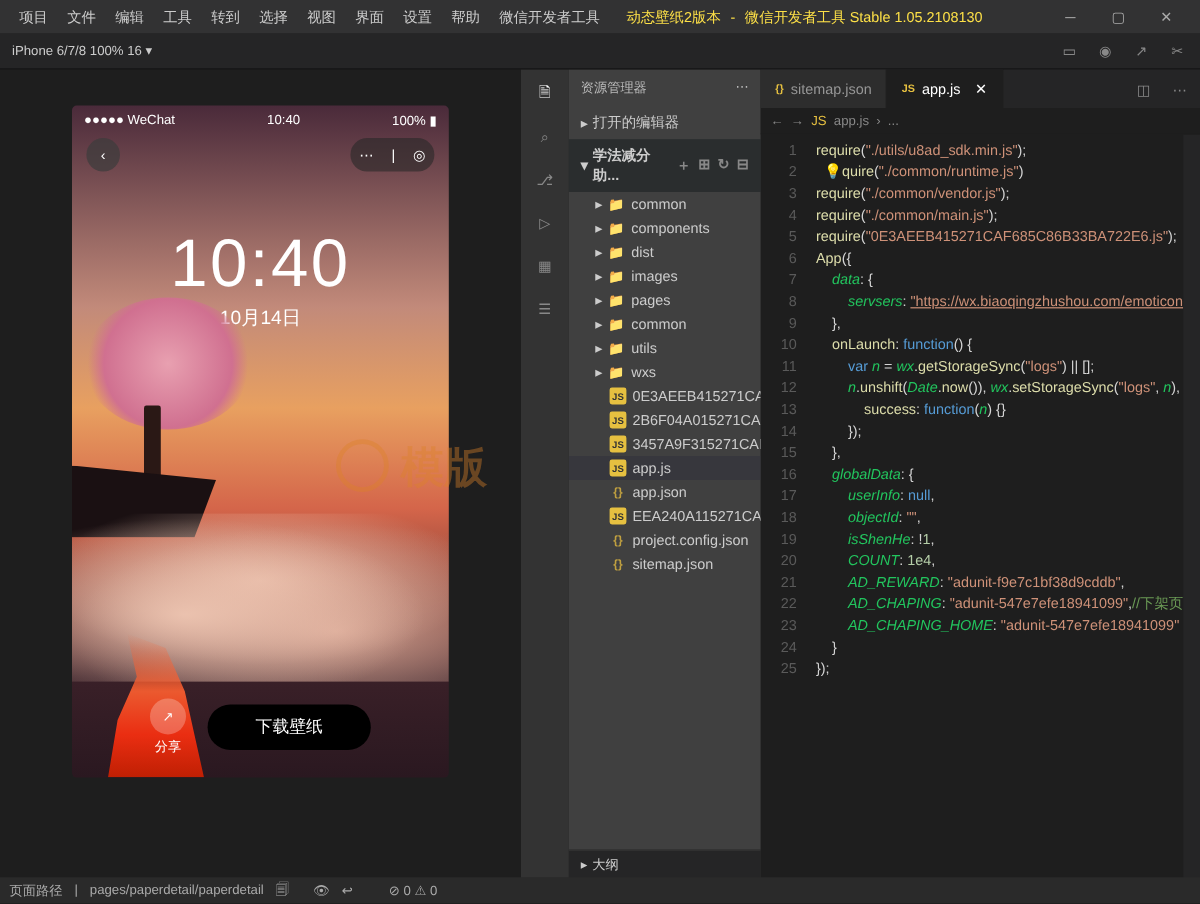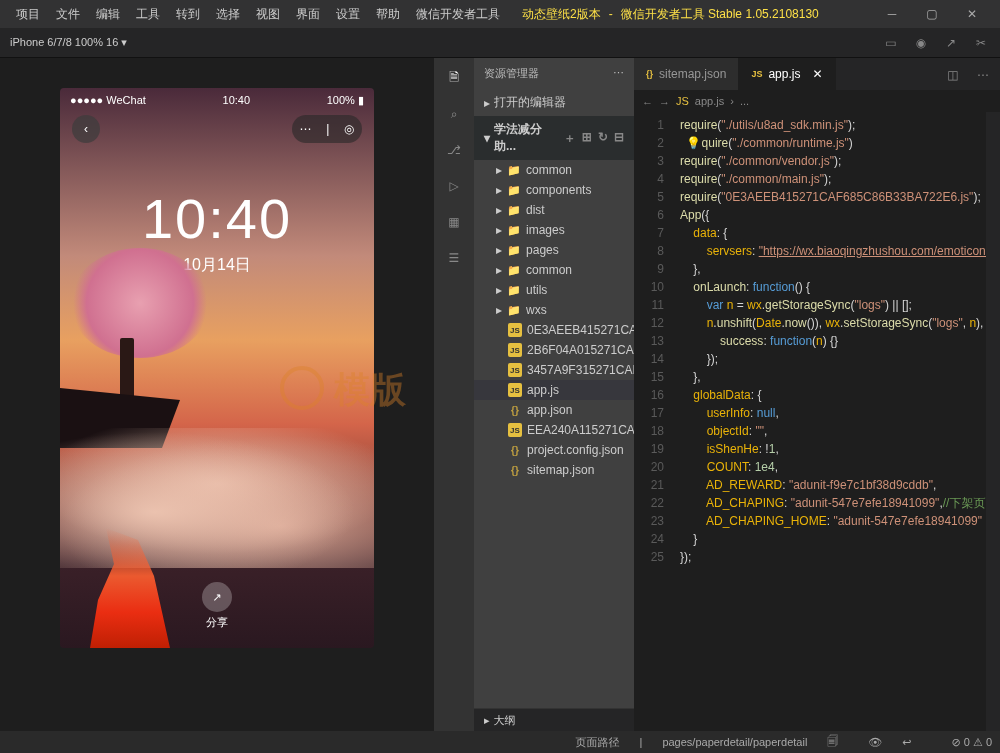--- a/index.html
+++ b/index.html
@@ -66,26 +66,26 @@
 .breadcrumb { height:22px; padding:0 8px; display:flex; align-items:center; gap:6px; color:#888; font-size:11px; background:#1e1e1e; border-bottom:1px solid #1e1e1e; }
 .code { flex:1; display:flex; font-family:Consolas,monospace; font-size:12px; overflow:hidden; }
 .gutter { width:38px; text-align:right; padding:4px 8px 4px 0; color:#5a5a5a; line-height:18px; user-select:none; }
 .gutter div { height:18px; }
 .code-body { flex:1; padding:4px 0; line-height:18px; white-space:pre; overflow:hidden; }
 .ln { height:18px; padding-left:8px; }
 .tok-fn { color:#dcdcaa; }
 .tok-str { color:#ce9178; }
 .tok-url { color:#ce9178; text-decoration:underline; }
 .tok-key { color:#569cd6; }
-.tok-id { color:#eab308; }
+.tok-id { color:#22c55e;font-style:italic; }
 .tok-num { color:#b5cea8; }
 .tok-comment { color:#6a9955; }
 .tok-punc { color:#d4d4d4; }
 .outline { height:24px; background:#252526; padding:3px 10px; color:#ccc; font-size:11px; display:flex; align-items:center; gap:4px; border-top:1px solid #333; }
-.statusbar { position:absolute; bottom:0; left:0; right:0; height:22px; background:#2a2a2a; display:flex; align-items:center; padding:0 8px; font-size:11px; color:#aaa; gap:20px;justify-content:flex-end; }
+.statusbar { position:absolute; bottom:0; left:0; right:0; height:22px; background:#2a2a2a; display:flex; align-items:center; padding:0 8px; font-size:11px; color:#aaa; gap:10px; }
 .sb-right { margin-left:auto; display:flex; gap:14px; }
 .minimap { width:14px; background:#252526; }
 </style>
 </head>
 <body>
 
 <div class="titlebar">
   <div class="menu">
       <span>项目</span>
       <span>文件</span>
@@ -149,20 +149,21 @@
       </div>
       <div class="phone-time">
         <div class="big">10:40</div>
         <div class="date">10月14日</div>
       </div>
       <div class="phone-bottom">
         <div class="share">
           <div class="share-ic">↗</div>
           <span>分享</span>
         </div>
+        <div class="download">下载壁纸</div>
       </div>
     </div>
     <div class="watermark"><span class="wm-circle"></span> 模版</div>
   </div>
 
   <div class="activity-bar">
     <div class="ab-icon active">🗎</div>
     <div class="ab-icon">⌕</div>
     <div class="ab-icon">⎇</div>
     <div class="ab-icon">▷</div>

